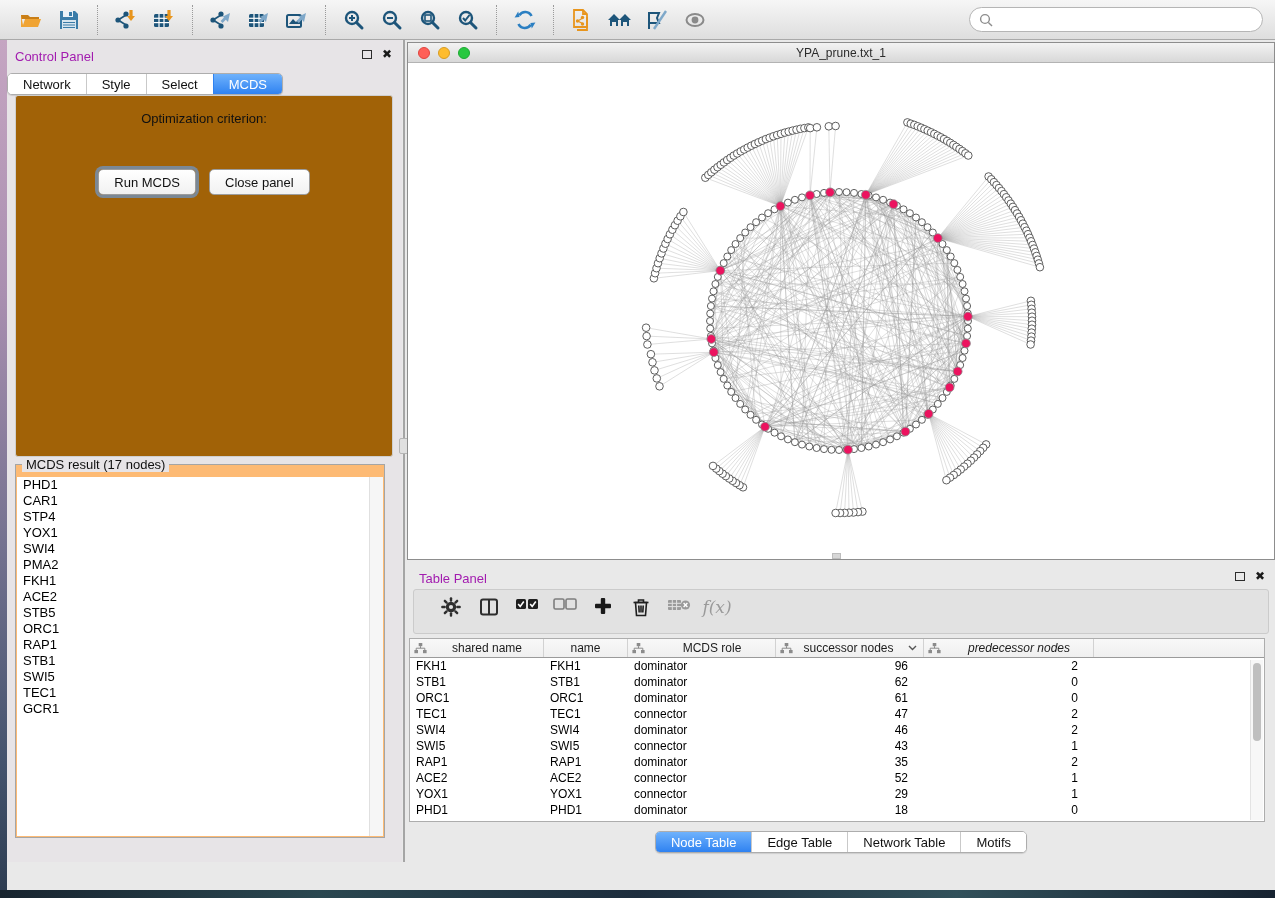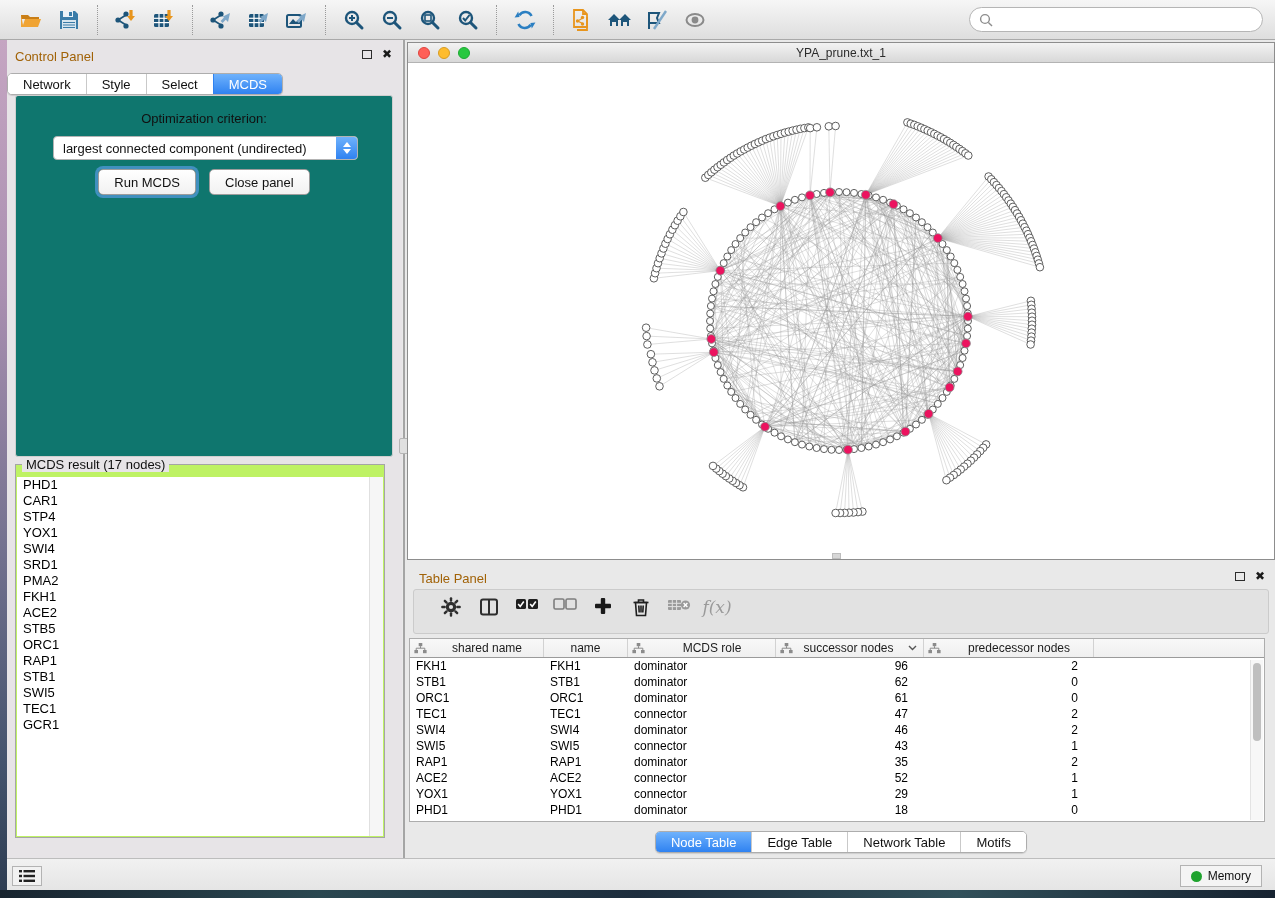--- a/index.html
+++ b/index.html
@@ -14,40 +14,40 @@
 .tsep{width:0;height:30px;border-left:1px dotted #9a9a9a;margin:0 9px}
 .searchbox{margin-left:auto;width:294px;height:25px;background:#fff;border:1px solid #b5b5b5;border-radius:13px;display:flex;align-items:center;padding:0 9px;gap:6px}
 .searchbox input{border:none;outline:none;flex:1;font-size:12px;background:transparent;color:#333}
 
 
 .wall-left{left:0;top:40px;width:7px;height:850px;background:linear-gradient(180deg,#c5a5c2 0%,#a98fb0 30%,#73718f 60%,#44536d 85%,#2e3d52 100%)}
 .wall-bottom{left:0;top:890px;width:1275px;height:8px;background:linear-gradient(90deg,#18242f,#2a4750,#1d2d3d,#31505a,#162230)}
 
 
 .cpanel{left:7px;top:40px;width:395px;height:822px;background:#e7e4e7}
-.panel-title{font-size:13px;color:#a16207;padding:9px 0 0 8px}
+.panel-title{font-size:13px;color:#a21caf;padding:9px 0 0 8px}
 .win-ctrls{position:absolute;top:9px;right:10px;display:flex;gap:10px;align-items:center}
 .float-glyph{width:10px;height:9px;border:1.6px solid #2c2c2c;display:inline-block}
 .close-glyph{font-size:12px;font-weight:bold;color:#1a1a1a;line-height:10px}
 .seg-wrap{position:absolute;left:0;width:100%;display:flex;justify-content:flex-start}
 .seg{display:flex;border:1px solid #adadad;border-radius:5px;overflow:hidden;background:#fff;height:22px;box-shadow:0 1px 1px rgba(0,0,0,.12)}
 .seg .tab{padding:0 15px;font-size:13px;line-height:21px;color:#111;border-left:1px solid #c9c9c9;background:#fff;cursor:default;white-space:nowrap}
 .seg .tab:first-child{border-left:none}
 .seg .tab.sel{background:linear-gradient(#6fb2fc,#2f82f1);color:#fff;border-left-color:#2f82f1}
-.cp-inner{position:absolute;left:8px;top:55px;width:378px;height:362px;background:#0f766e;border:1px solid #cfcfcf;border-radius:3px}
+.cp-inner{position:absolute;left:8px;top:55px;width:378px;height:362px;background:#a16207;border:1px solid #cfcfcf;border-radius:3px}
 .opt-label{position:absolute;left:0;width:100%;text-align:center;font-size:13px;color:#111}
 .dropdown{position:absolute;left:37px;top:40px;width:305px;height:24px;background:#fff;border:1px solid #b3b3b3;border-radius:4px;display:flex;align-items:center;font-size:13px;color:#111}
 .dropdown .dd-text{flex:1;padding-left:9px;white-space:nowrap;overflow:hidden}
 .dd-stepper{width:21px;height:22px;border-radius:0 3px 3px 0;background:linear-gradient(#6fb2fc,#2f82f1);display:flex;flex-direction:column;align-items:center;justify-content:center;gap:2px}
 .tri-up{width:0;height:0;border-left:4px solid transparent;border-right:4px solid transparent;border-bottom:5px solid #fff}
 .tri-dn{width:0;height:0;border-left:4px solid transparent;border-right:4px solid transparent;border-top:5px solid #fff}
 .btn{height:24px;border:1px solid #9c9c9c;border-radius:5px;background:linear-gradient(#ffffff,#f1f1f1);font-size:13px;color:#111;display:inline-flex;align-items:center;padding:12px 15px;cursor:default}
 .btn.focus{box-shadow:0 0 0 3px rgba(99,162,245,.6)}
 .cp-btnrow{position:absolute;left:0;top:73px;width:100%;display:flex;justify-content:center;gap:13px}
-.mcds-field{position:absolute;left:8px;top:424px;width:370px;height:374px;border:1px solid #a5a5a5;background:#bef264}
+.mcds-field{position:absolute;left:8px;top:424px;width:370px;height:374px;border:1px solid #a5a5a5;background:#fdba74}
 .mcds-legend{position:absolute;top:-8px;left:6px;background:#e7e4e7;padding:0 4px;font-size:13px;color:#111}
 .mcds-list{position:absolute;left:1px;top:12px;right:15px;bottom:1px;overflow:hidden;background:#fff}
 .mcds-item{font-size:13px;color:#000;height:16px;line-height:16px;padding-left:6px}
 .vscroll{position:absolute;top:12px;right:1px;bottom:1px;width:14px;background:#f6f6f6;border-left:1px solid #e0e0e0}
 
 
 .vsplit{left:403px;top:40px;width:2px;height:822px;background:#a5a5a5}
 .vgrip{left:399px;top:438px;width:10px;height:16px;background:#e0e0e0;border:1px solid #b5b5b5;border-radius:2px}
 .hgrip{left:832px;top:553px;width:9px;height:6px;background:#d7d7d7;border:1px solid #bdbdbd}
 
@@ -327,41 +327,33 @@
     <div class="seg-wrap" style="top:33px" id="cp-tabs">
         <div class="seg">
           <span class="tab">Network</span>
           <span class="tab">Style</span>
           <span class="tab">Select</span>
           <span class="tab sel">MCDS</span>
         </div>
       </div>
     <div class="cp-inner">
       <div class="opt-label" style="top:15px">Optimization criterion:</div>
-      <div class="dropdown">
-        <span class="dd-text">largest connected component (undirected)</span>
-        <span class="dd-stepper">
-            <span class="tri-up"></span>
-            <span class="tri-dn"></span>
-          </span>
-      </div>
       <div class="cp-btnrow">
         <button class="btn focus">Run MCDS</button>
         <button class="btn">Close panel</button>
       </div>
     </div>
     <div class="mcds-field">
       <span class="mcds-legend">MCDS result (17 nodes)</span>
       <div class="mcds-list" id="mcds-list">
           <div class="mcds-item">PHD1</div>
           <div class="mcds-item">CAR1</div>
           <div class="mcds-item">STP4</div>
           <div class="mcds-item">YOX1</div>
           <div class="mcds-item">SWI4</div>
-          <div class="mcds-item">SRD1</div>
           <div class="mcds-item">PMA2</div>
           <div class="mcds-item">FKH1</div>
           <div class="mcds-item">ACE2</div>
           <div class="mcds-item">STB5</div>
           <div class="mcds-item">ORC1</div>
           <div class="mcds-item">RAP1</div>
           <div class="mcds-item">STB1</div>
           <div class="mcds-item">SWI5</div>
           <div class="mcds-item">TEC1</div>
           <div class="mcds-item">GCR1</div>
@@ -1343,21 +1335,21 @@
                 </g>
               </svg>
             </span>
             <span class="lbl">successor nodes</span>
             <span style="margin-right:6px">
               <svg width="9" height="6" viewBox="0 0 9 6" style="margin-left:8px">
                 <path d="M1 1l3.5 3.5L8 1" fill="none" stroke="#555" stroke-width="1.4"></path>
               </svg>
             </span>
           </div>
-          <div class="th" style="width: 170px;">
+          <div class="th" style="width: 170px; font-style: italic;">
             <span>
               <svg width="13" height="11" viewBox="0 0 13 11" style="margin:0 4px">
                 <g fill="#8b8b8b">
                   <rect x="4.7" y="0" width="3.6" height="3.2"></rect>
                   <rect x="0.4" y="7" width="3.6" height="3.2"></rect>
                   <rect x="9" y="7" width="3.6" height="3.2"></rect>
                 </g>
                 <g stroke="#8b8b8b" stroke-width="1" fill="none">
                   <path d="M6.5 3.2v2M2.2 7V5.2h8.6V7"></path>
                 </g>
@@ -1446,34 +1438,14 @@
     <div class="tp-tabs" id="tp-tabs">
         <div class="seg">
           <span class="tab sel">Node Table</span>
           <span class="tab">Edge Table</span>
           <span class="tab">Network Table</span>
           <span class="tab">Motifs</span>
         </div>
       </div>
   </div>
 
-  <div class="abs statusbar">
-    <div class="listbtn">
-      <span>
-        <svg width="16" height="12" viewBox="0 0 16 12">
-            <g fill="#222">
-              <rect x="0" y="0" width="3" height="2.4"></rect>
-              <rect x="4.5" y="0" width="11.5" height="2.4"></rect>
-              <rect x="0" y="4.8" width="3" height="2.4"></rect>
-              <rect x="4.5" y="4.8" width="11.5" height="2.4"></rect>
-              <rect x="0" y="9.6" width="3" height="2.4"></rect>
-              <rect x="4.5" y="9.6" width="11.5" height="2.4"></rect>
-            </g>
-          </svg>
-      </span>
-    </div>
-    <div class="membtn">
-      <span class="memdot" id="memdot" style="background: rgb(31, 163, 46);"></span>
-      <span>Memory</span>
-    </div>
-  </div>
 
 </div>
 
 </body></html>

